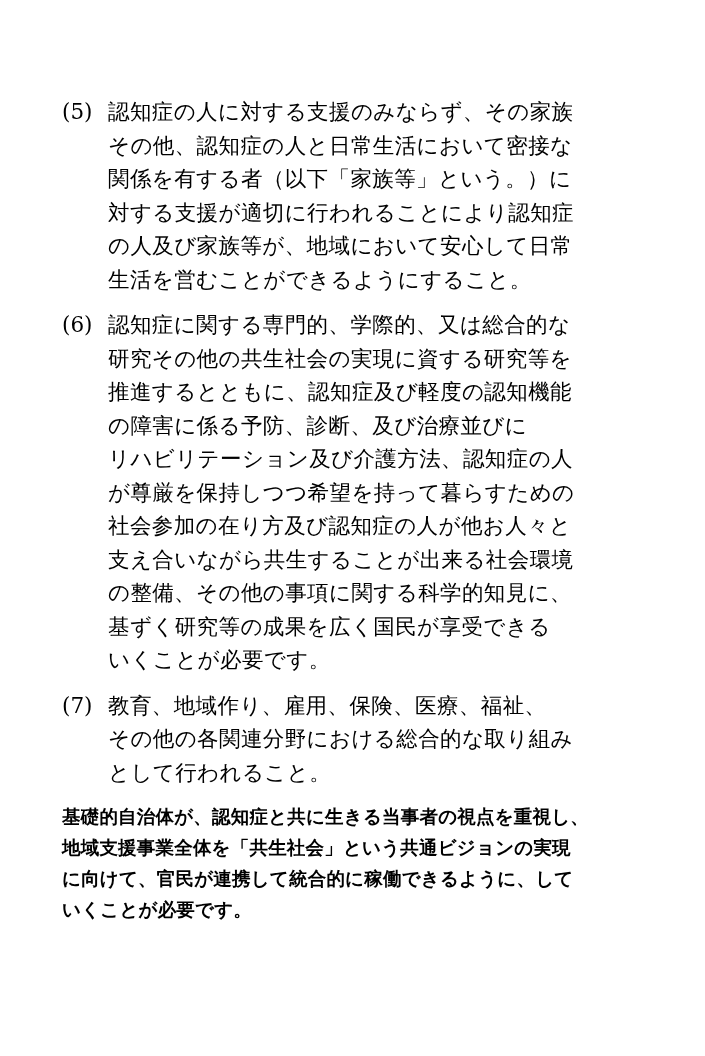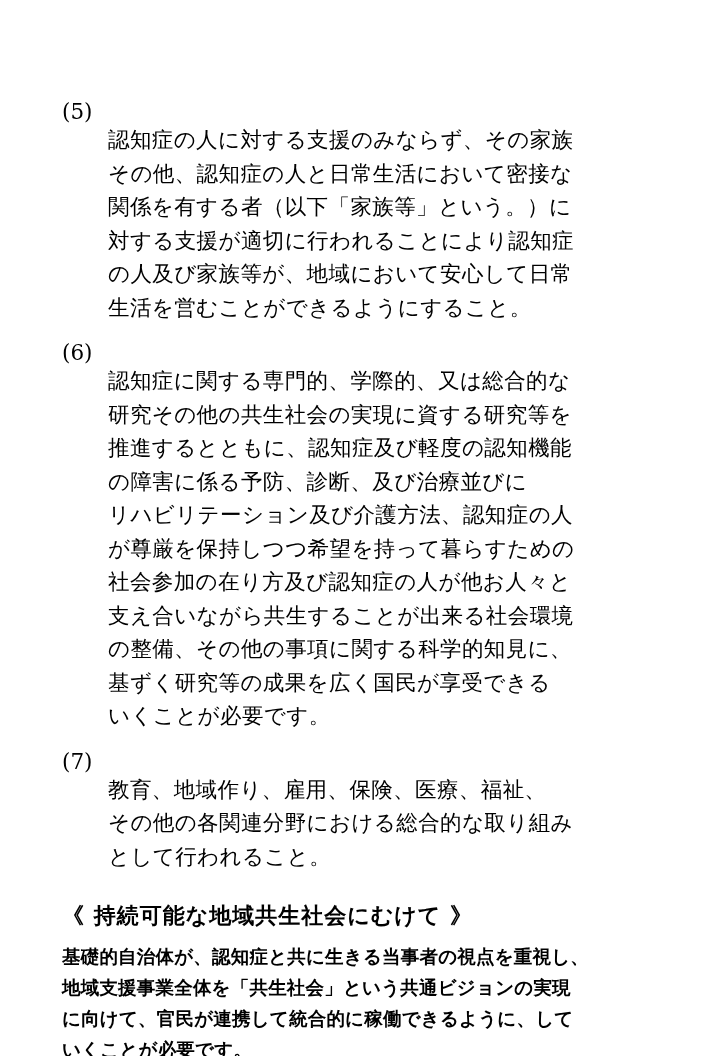--- a/index.html
+++ b/index.html
@@ -42,21 +42,20 @@
     font-family: "DejaVu Serif", "Liberation Serif", serif;
   }
   .item-text {
     flex: 1 1 auto;
     font-size: 21.5px;
     line-height: 33.5px;
     letter-spacing: 0.4px;
     text-align: left;
     white-space: pre-wrap;
     font-family: "DejaVu Serif", "Liberation Serif", serif;
-    margin-top: 28px;
   }
   .section-heading {
     margin-top: 26px;
     margin-bottom: 10px;
     font-size: 22px;
     line-height: 32px;
     font-weight: bold;
     letter-spacing: 1px;
     font-family: "DejaVu Serif", "Liberation Serif", serif;
   }
@@ -99,20 +98,19 @@
 いくことが必要です。</span>
     </li>
     <li class="numbered-item">
       <span class="item-marker">(7)</span>
       <span class="item-text">教育、地域作り、雇用、保険、医療、福祉、
 その他の各関連分野における総合的な取り組み
 として行われること。</span>
     </li>
   </ul>
 
-  <div class="section-heading">《 持続可能な地域共生社会にむけて 》</div>
 
   <div class="closing-paragraph">基礎的自治体が、認知症と共に生きる当事者の視点を重視し、
 地域支援事業全体を「共生社会」という共通ビジョンの実現
 に向けて、官民が連携して統合的に稼働できるように、して
 いくことが必要です。</div>
 
 </div>
 
 </body></html>

